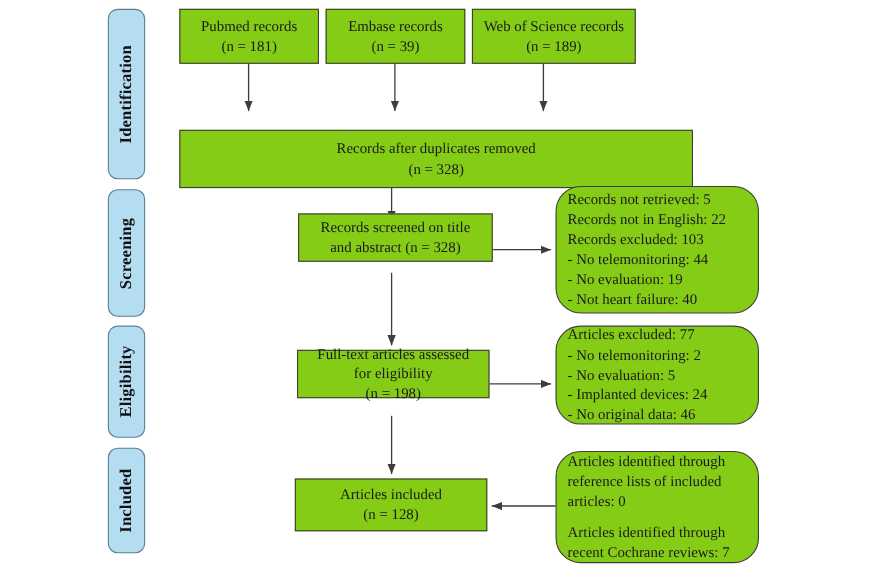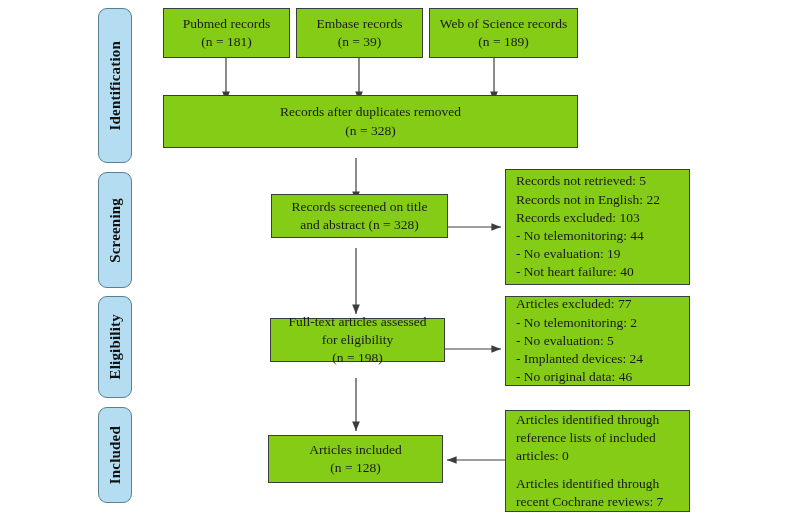--- a/index.html
+++ b/index.html
@@ -50,20 +50,21 @@
     text-align: center;
     font-size: 13.5px;
     line-height: 1.35;
     padding: 3px 6px;
   }
   .node.left-align {
     text-align: left;
     justify-content: flex-start;
     align-items: center;
     padding-left: 10px;
+    border-radius: 23px;
   }
   .node .lines { width: 100%; }
   .node .lines div { white-space: nowrap; }
   .node .lines div.gap { height: 9px; }
 
   
   svg.links {
     position: absolute;
     left: 0; top: 0;
     width: 800px;
@@ -130,21 +131,21 @@
     </div>
   </div>
 
   <div class="node" style="left:429px; top:8px; width:149px; height:50px;">
     <div class="lines">
       <div>Web of Science records</div>
       <div>(n = 189)</div>
     </div>
   </div>
 
-  <div class="node" style="left:163px; top:95px; width:415px; height:53px;font-family:Liberation Serif, serif;">
+  <div class="node" style="left:163px; top:118px; width:467px; height:53px;font-family:Liberation Serif, serif;">
     <div class="lines">
       <div>Records after duplicates removed</div>
       <div>(n = 328)</div>
     </div>
   </div>
 
   <div class="node" style="left:271px; top:194px; width:177px; height:44px;align-items:center;">
     <div class="lines">
       <div>Records screened on title</div>
       <div>and abstract (n = 328)</div>

